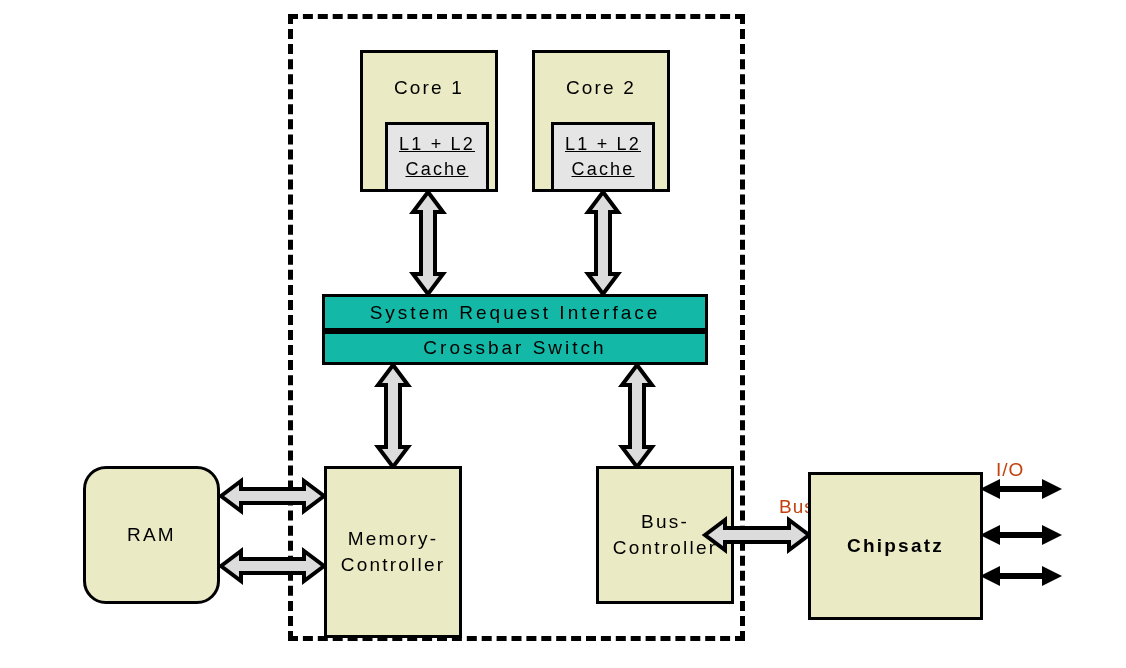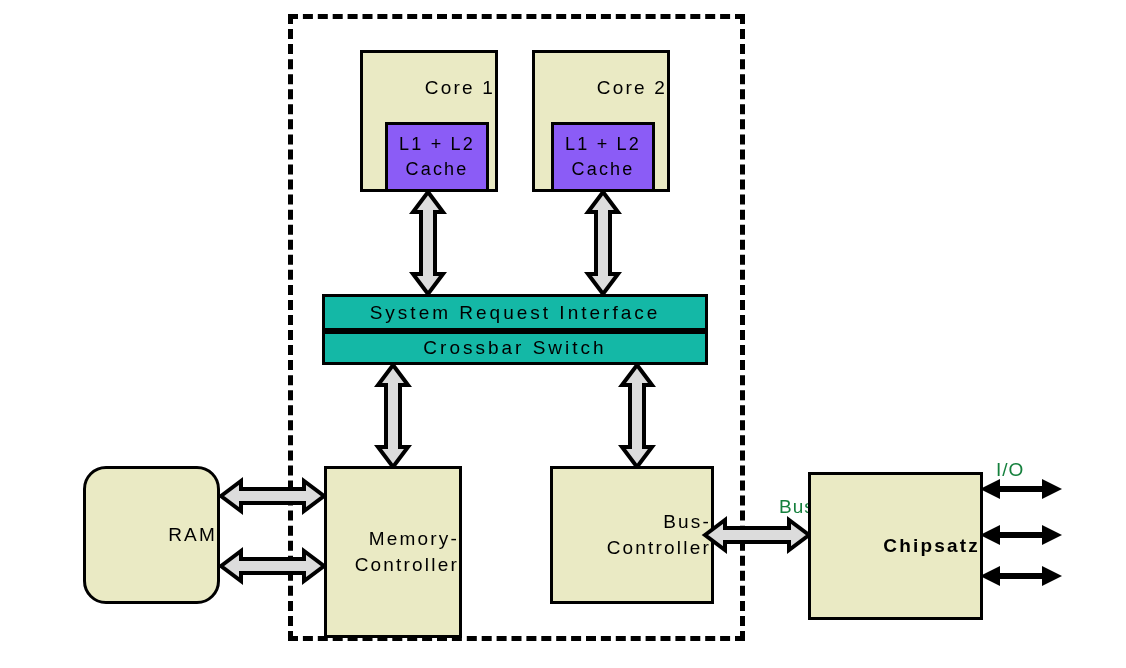--- a/index.html
+++ b/index.html
@@ -23,49 +23,50 @@
 
   
   .block{
     position:absolute;
     box-sizing:border-box;
     background:#EAEAC4;
     border:3px solid #000000;
     display:flex;
     align-items:center;
     justify-content:center;
-    text-align:right;
+    text-align:center;
     color:#000000;
     font-size:19px;
     letter-spacing:2.2px;
     line-height:1.35;
   }
   .block .lbl{display:block;width:100%;}
 
   
   .core{
     align-items:flex-start;
     justify-content:center;
     padding-top:22px;
   }
 
   
   .cache{
     position:absolute;
     box-sizing:border-box;
-    background:#8b5cf6;
+    background:#e5e5e5;
     border:3px solid #000000;
     display:flex;
     align-items:center;
     justify-content:center;
     text-align:center;
     font-size:18px;
     letter-spacing:2.2px;
     line-height:1.4;
     color:#000000;
+    text-decoration:underline;
   }
 
   
   .bar{
     position:absolute;
     box-sizing:border-box;
     background:#14b8a6;
     border:3px solid #000000;
     display:flex;
     align-items:center;
@@ -78,21 +79,21 @@
   
   .arrow-svg{position:absolute;overflow:visible;}
   .blockarrow{fill:#DCDCDC;stroke:#000000;stroke-width:4;stroke-linejoin:miter;}
   .thinarrow{stroke:#000000;stroke-width:6;fill:none;}
   .thinhead{fill:#000000;}
 
   
   .freelabel{
     position:absolute;
     font-size:19px;
-    color:#15803d;
+    color:#c2410c;
     letter-spacing:1px;
     white-space:nowrap;
   }
 </style>
 </head>
 <body>
 
 <div id="stage">
 
   <div class="die-boundary"></div>
@@ -153,21 +154,21 @@
     <polygon class="blockarrow" points="2,18 22,3 22,11 85,11 85,3 105,18 85,33 85,25 22,25 22,33"></polygon>
   </svg>
 
   <div class="block" style="left:324px;top:466px;width:138px;height:172px;">
     <span class="lbl">
       <span>Memory-</span><br>
       <span>Controller</span>
     </span>
   </div>
 
-  <div class="block" style="left:550px;top:466px;width:164px;height:138px;">
+  <div class="block" style="left:596px;top:466px;width:138px;height:138px;">
     <span class="lbl">
       <span>Bus-</span><br>
       <span>Controller</span>
     </span>
   </div>
 
   <svg class="arrow-svg" style="left:703px;top:517px;width:108px;height:36px;" viewBox="0 0 108 36">
     <polygon class="blockarrow" points="2,18 22,3 22,11 86,11 86,3 106,18 86,33 86,25 22,25 22,33"></polygon>
   </svg>
 

